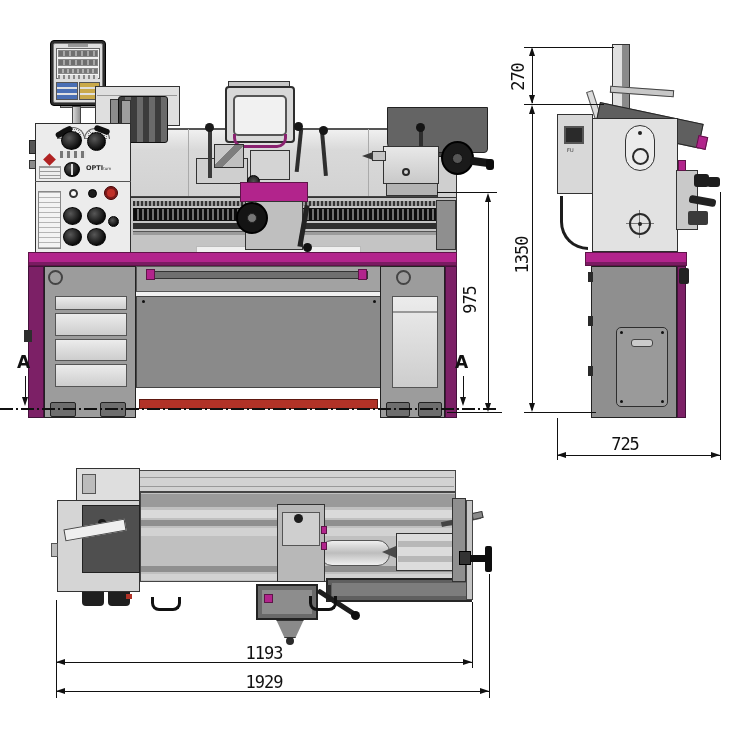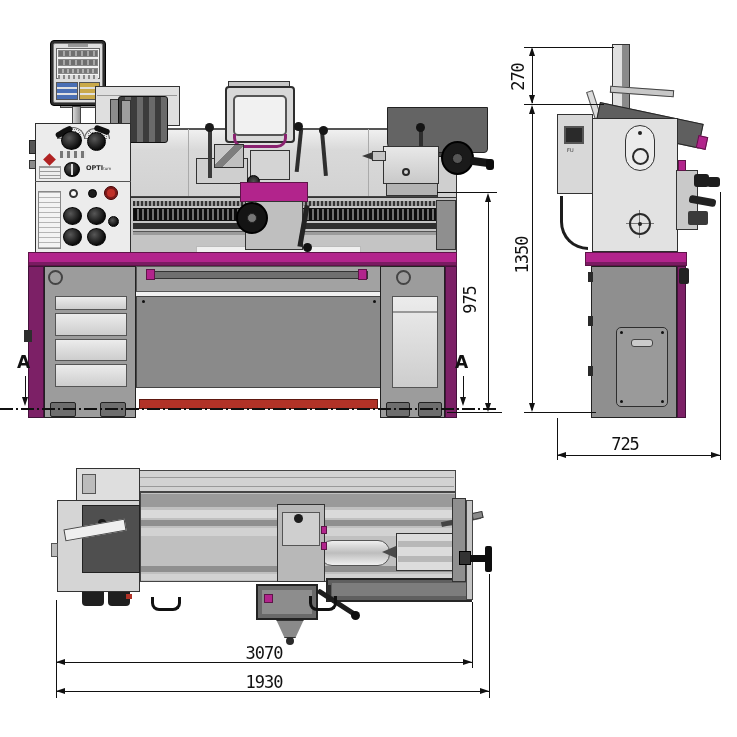--- a/index.html
+++ b/index.html
@@ -280,21 +280,21 @@
   <div class="a ln" style="left:557px;top:455px;width:163px;height:1px"></div>
   <div class="a arrL" style="left:557px;top:452px"></div>
   <div class="a arrR" style="left:711px;top:452px"></div>
   <div class="a dim" style="left:605px;top:434px;width:40px">725</div>
 
   <div class="a ln" style="left:56px;top:600px;width:1px;height:98px"></div>
   <div class="a ln" style="left:472px;top:602px;width:1px;height:66px"></div>
   <div class="a ln" style="left:56px;top:662px;width:416px;height:1px"></div>
   <div class="a arrL" style="left:56px;top:659px"></div>
   <div class="a arrR" style="left:463px;top:659px"></div>
-  <div class="a dim" style="left:234px;top:643px;width:60px">3070</div>
+  <div class="a dim" style="left:234px;top:643px;width:60px">1193</div>
 
   <div class="a ln" style="left:489px;top:574px;width:1px;height:124px"></div>
   <div class="a ln" style="left:56px;top:691px;width:433px;height:1px"></div>
   <div class="a arrL" style="left:56px;top:688px"></div>
   <div class="a arrR" style="left:480px;top:688px"></div>
-  <div class="a dim" style="left:234px;top:672px;width:60px">1930</div>
+  <div class="a dim" style="left:234px;top:672px;width:60px">1929</div>
 
 </div>
 
 </body></html>

